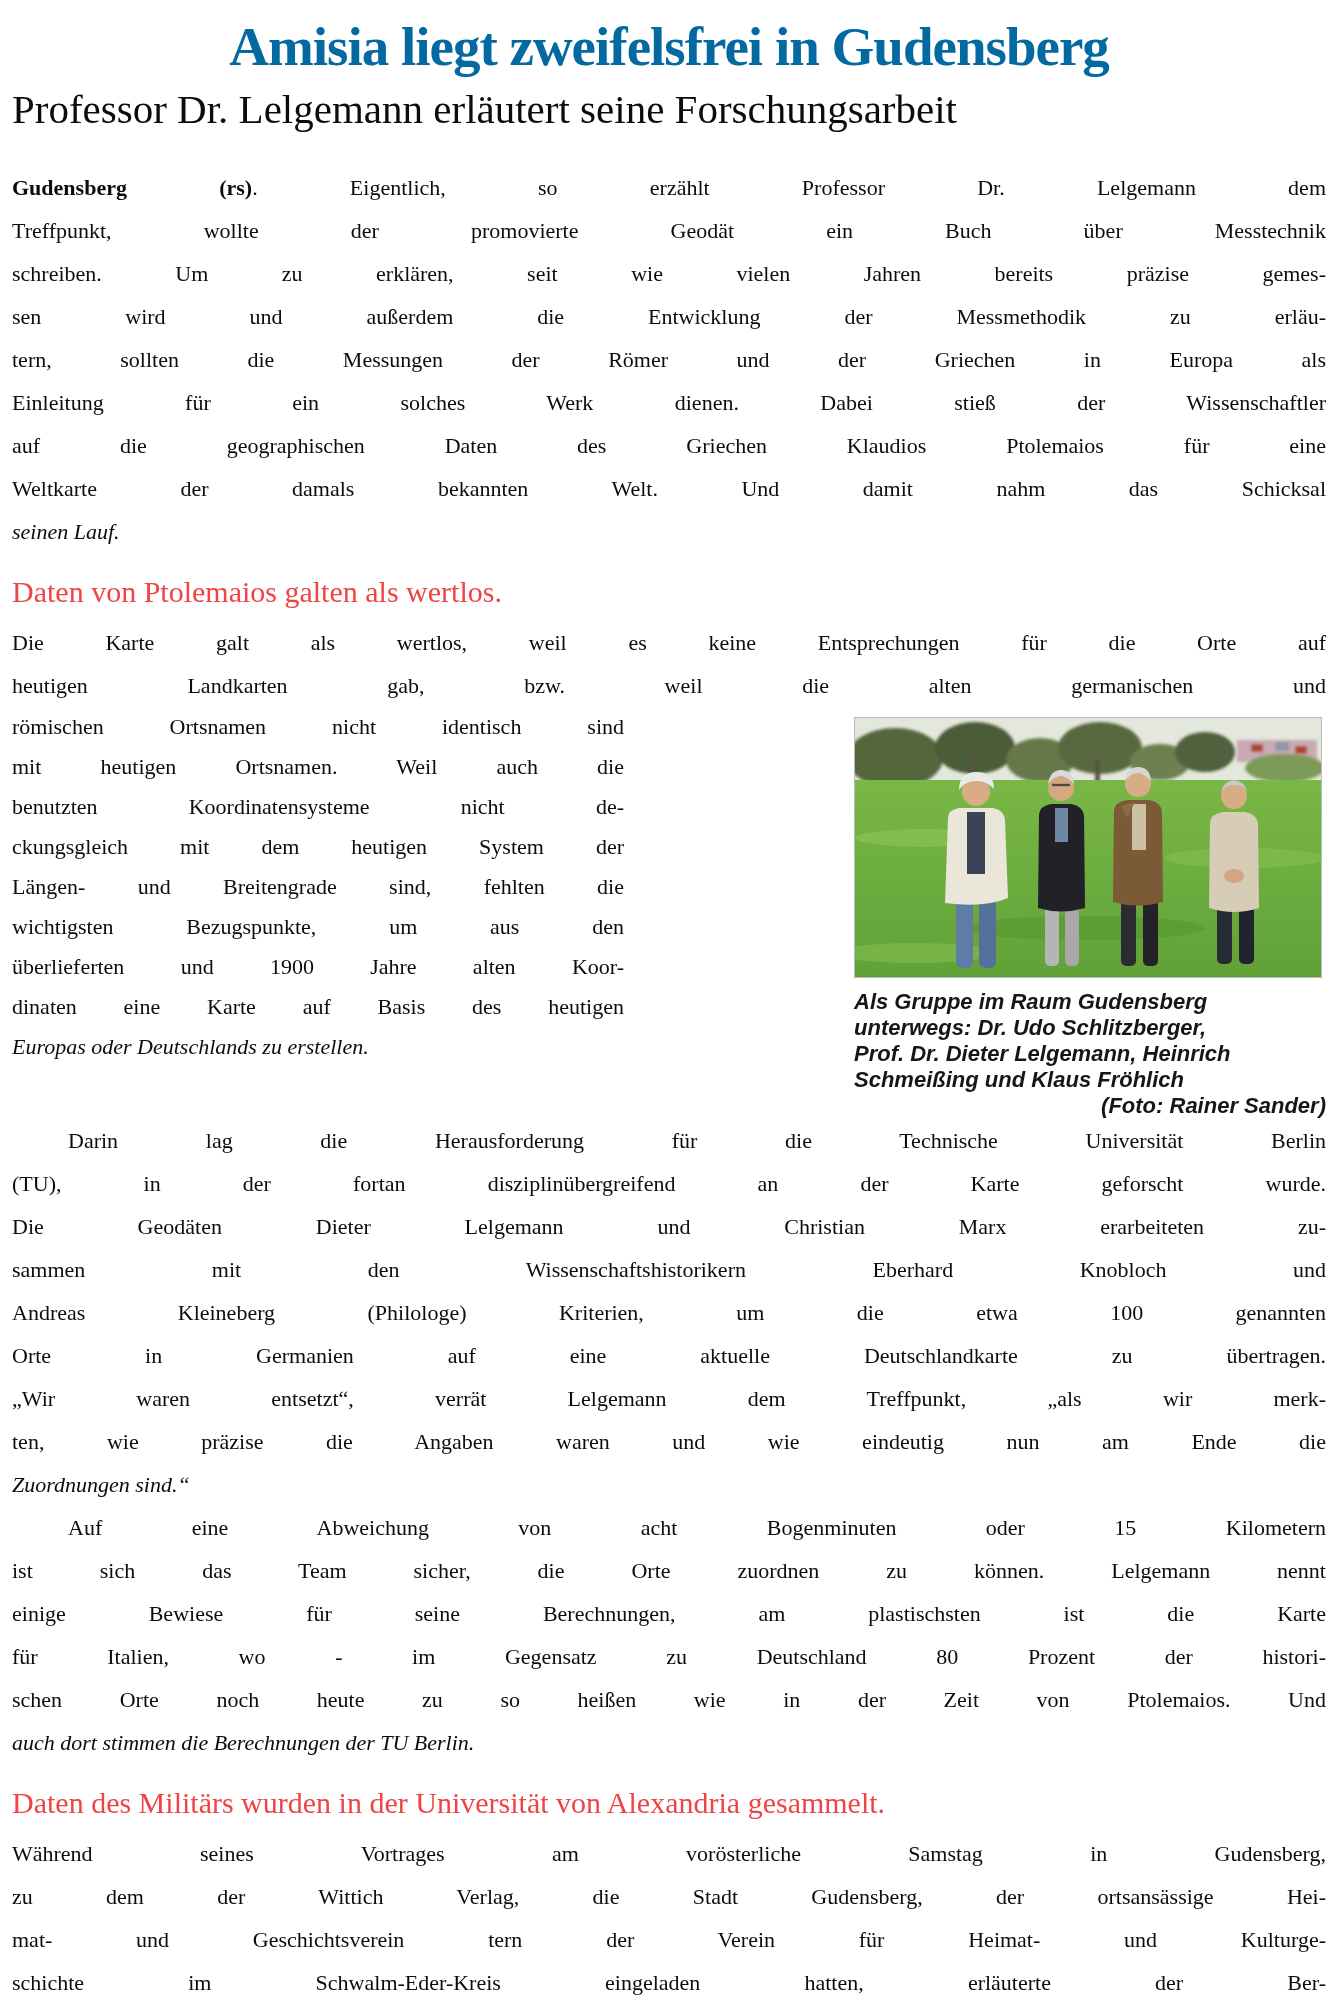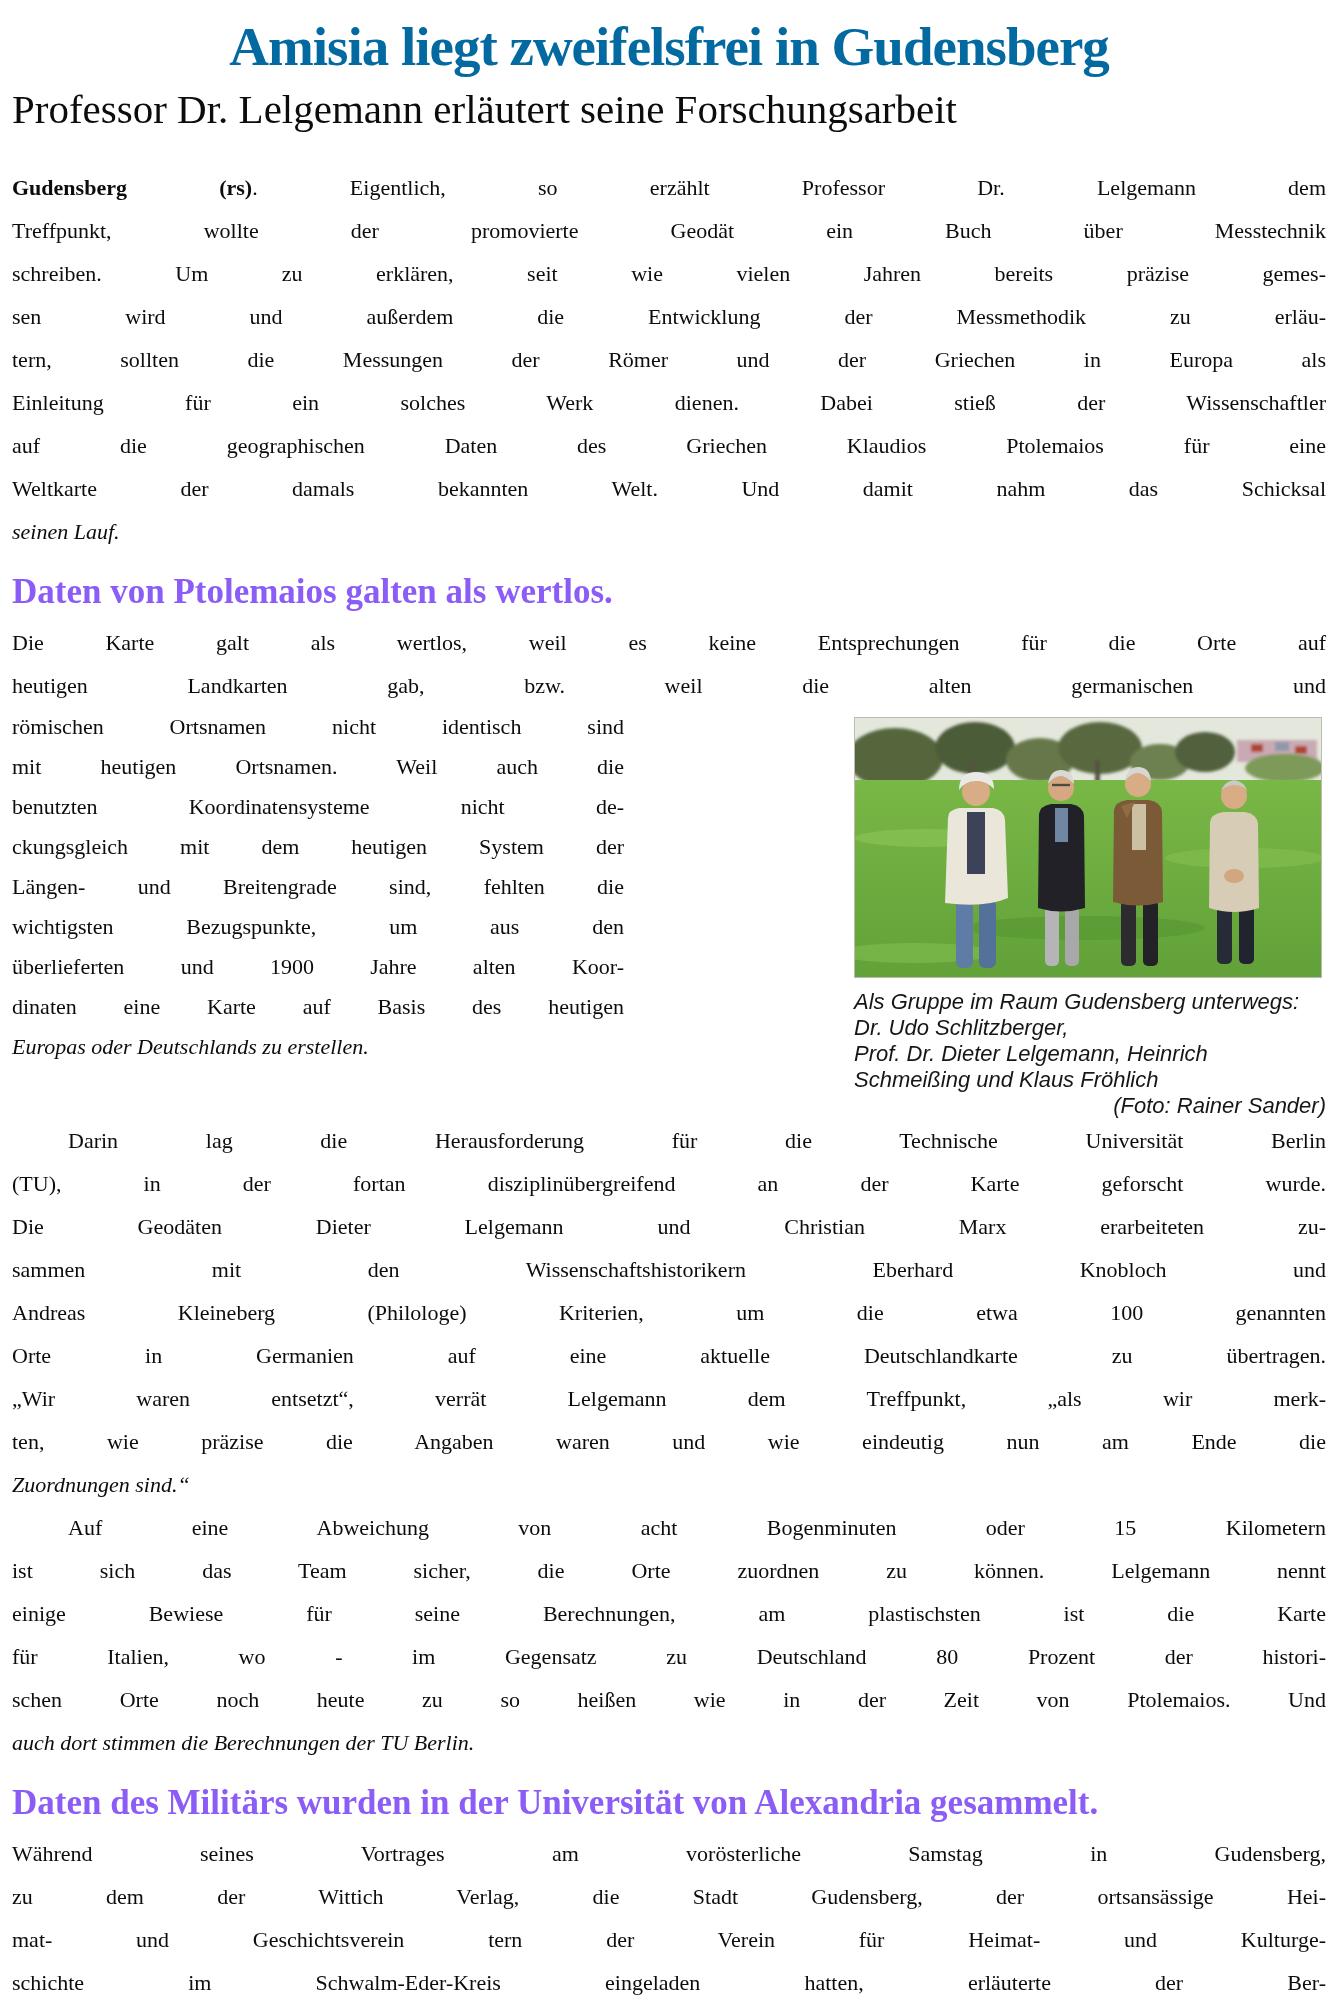--- a/index.html
+++ b/index.html
@@ -36,24 +36,24 @@
     font-size: 22px;
     line-height: 43px;
     text-align: justify;
     text-align-last: justify;
     white-space: normal;
   }
   .ln.last { text-align-last: left; font-style: italic; }
   .ln.indent { text-indent: 56px; }
   h3.subhead {
     margin: 19px 0 9px 0;
-    font-size: 35px;
+    font-size: 30px;
     line-height: 40px;
-    font-weight: 700;
-    color: #8b5cf6;
+    font-weight: 400;
+    color: #ef4444;
   }
   .row {
     display: flex;
     align-items: flex-start;
   }
   .colL {
     width: 612px;
     flex: 0 0 612px;
   }
   .colL .ln { line-height: 40px; }
@@ -68,21 +68,21 @@
     width: 466px;
     height: 259px;
     border: 1px solid #b9bdb4;
     box-sizing: content-box;
     overflow: hidden;
   }
   .photo svg { display: block; }
   figcaption { margin-top: 11px; }
   .cap {
     font-family: "Liberation Sans", "DejaVu Sans", sans-serif;
-    font-weight: 400;
+    font-weight: 700;
     font-style: italic;
     font-size: 22px;
     line-height: 26px;
     color: #161616;
     text-align: left;
   }
   .cap.credit { text-align: right; }
 </style>
 </head>
 <body>

